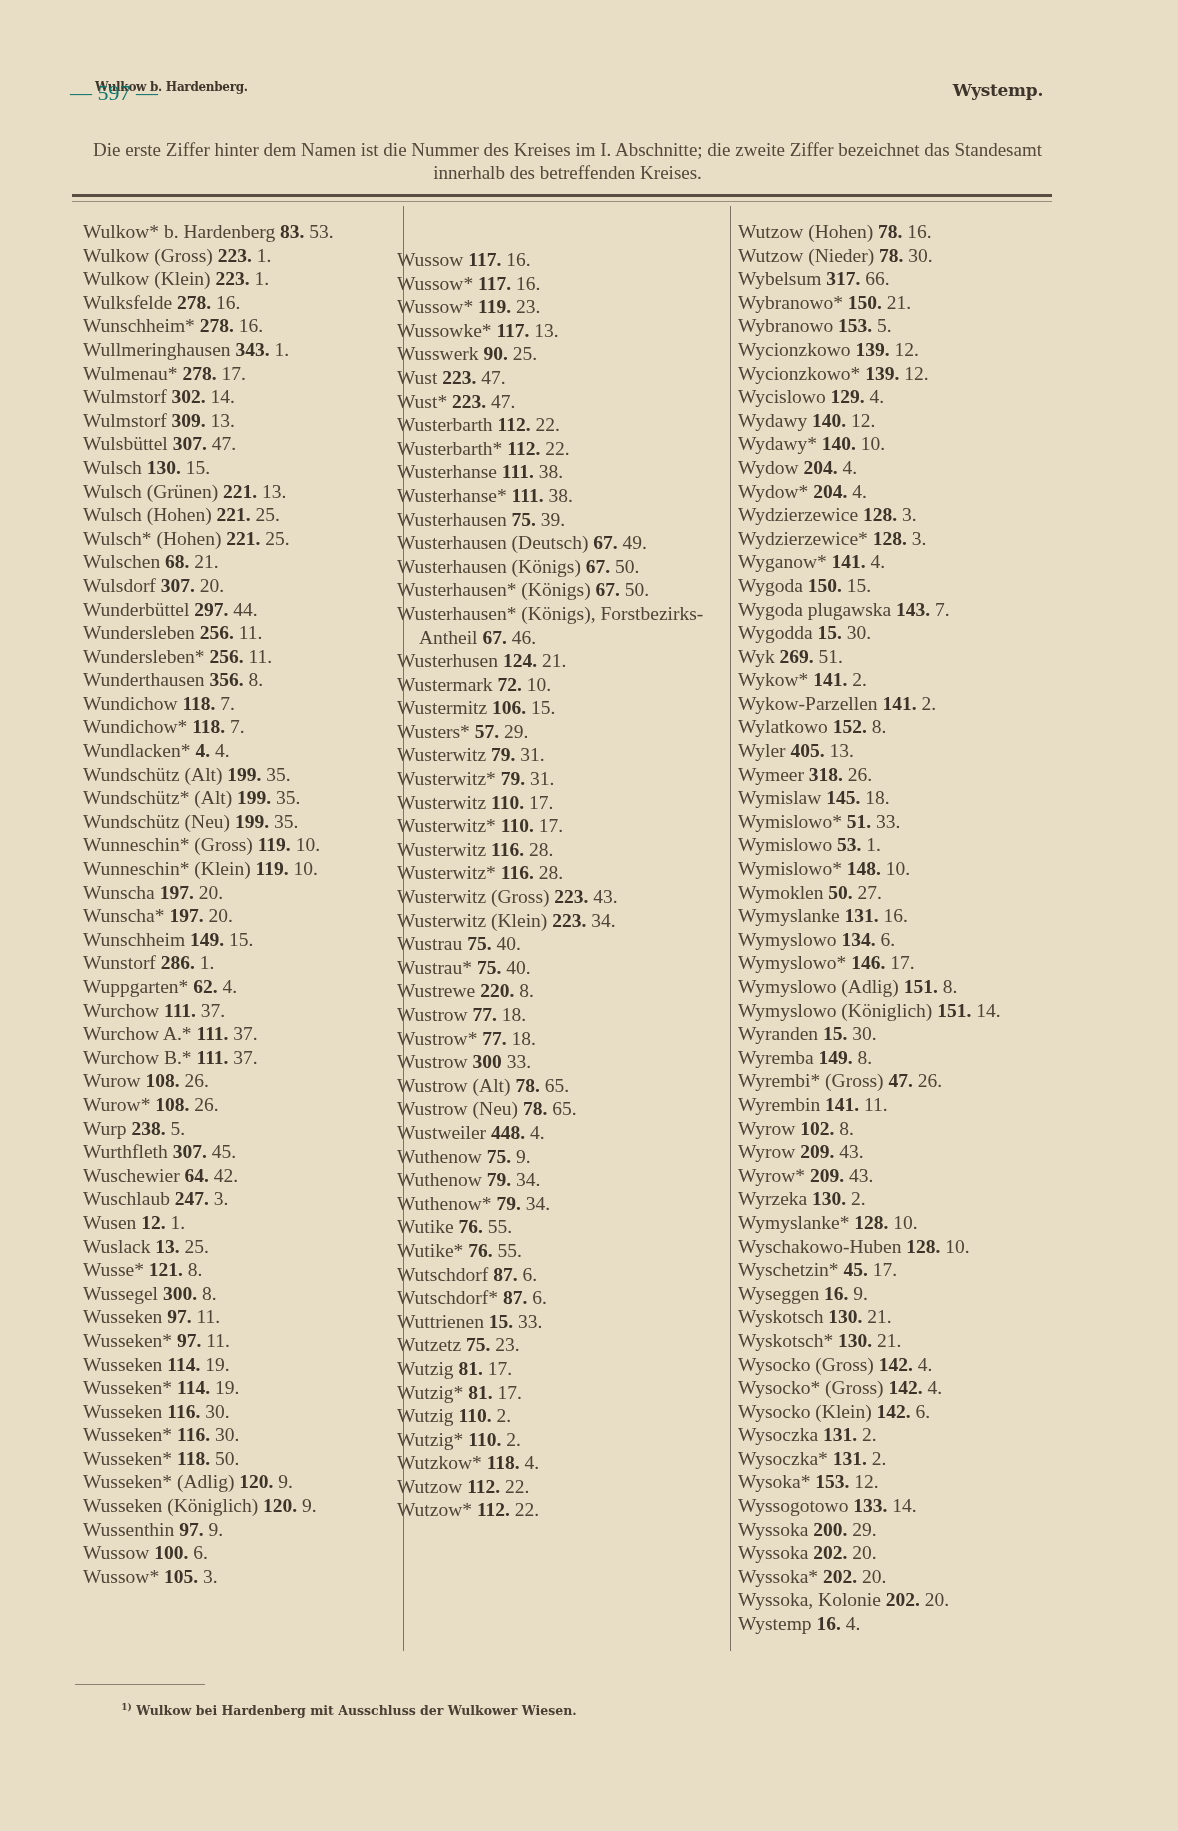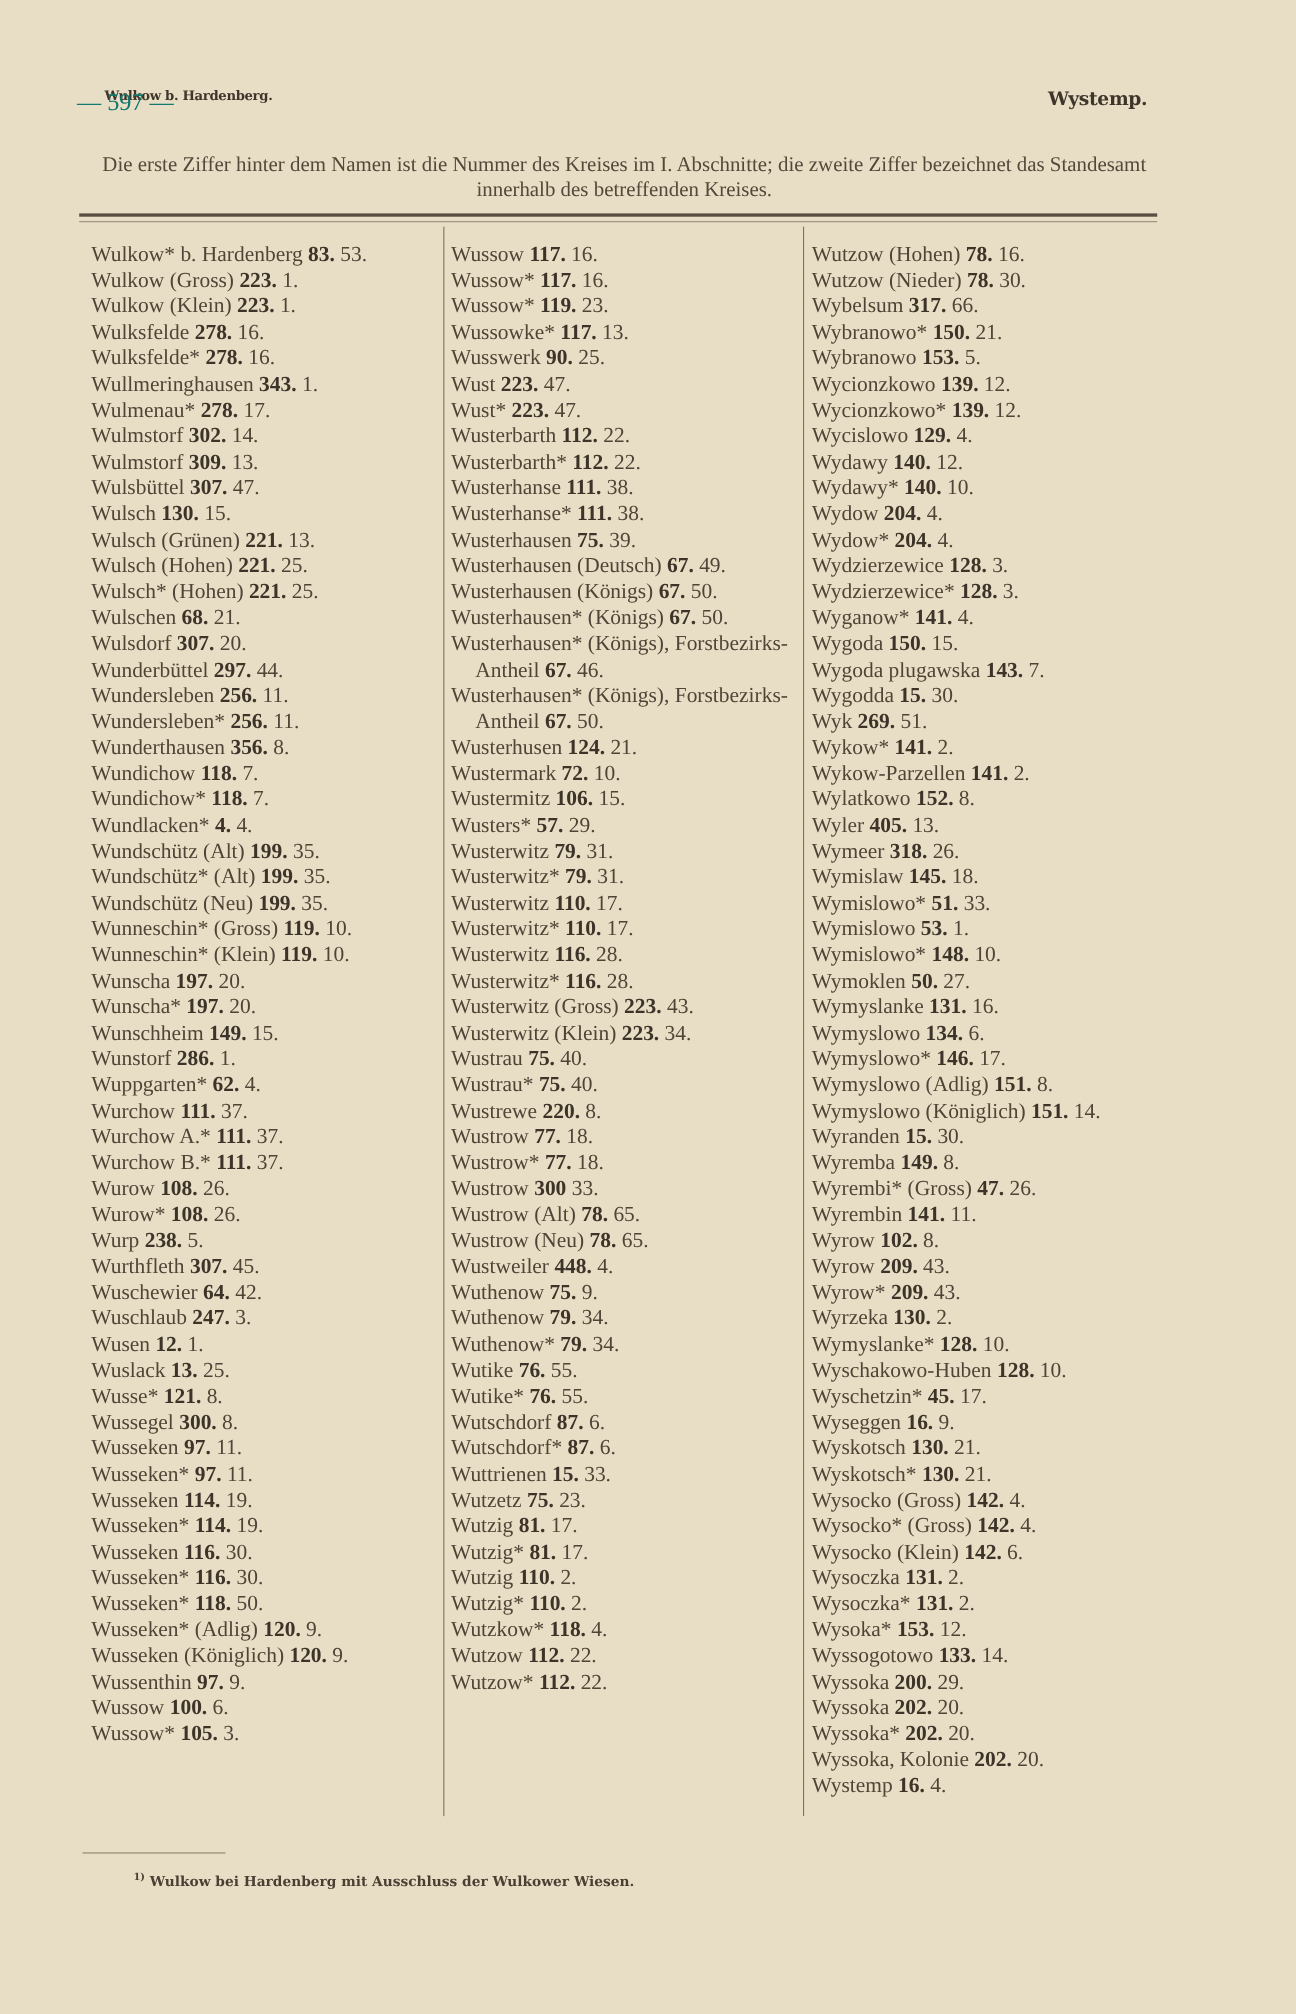--- a/index.html
+++ b/index.html
@@ -25,21 +25,21 @@
   }
   .rule-thick { position: absolute; top: 194px; left: 72px; width: 980px; height: 3px; background: #5a4e42; }
   .rule-thin  { position: absolute; top: 201px; left: 72px; width: 980px; height: 1px; background: #9a8e7c; }
   .col-divider { position: absolute; width: 1px; background: #7d7264; }
   .column {
     position: absolute; top: 220px;
     font-size: 19.5px; line-height: 23.6px;
     color: #4f4436;
   }
   .col-1 { left: 83px; width: 318px; }
-  .col-2 { left: 410px; width: 318px; }
+  .col-2 { left: 397px; width: 318px; margin-top: 28px; }
   .col-3 { left: 738px; width: 318px; }
   .entry { white-space: nowrap; }
   .entry .num1 { font-weight: bold; color: #3d3328; }
   .entry.wrap { white-space: normal; padding-left: 22px; text-indent: -22px; }
   .footnote-rule { position: absolute; top: 1684px; left: 75px; width: 130px; height: 1px; background: #8d826f; }
   .footnote {
     position: absolute; top: 1702px; left: 0; width: 1178px; text-align: center;
     font-family: "DejaVu Serif", serif; font-weight: bold; font-size: 12.5px; color: #4a3f33;
     margin-left: -240px;
   }
@@ -62,21 +62,21 @@
   <div class="rule-thin"></div>
 
   <div class="col-divider" style="left:403px; top:206px; height:1445px;"></div>
   <div class="col-divider" style="left:730px; top:206px; height:1445px;"></div>
 
   <div class="column col-1">
       <div class="entry"><span>Wulkow* b. Hardenberg</span> <span class="num1">83.</span> <span>53.</span></div>
       <div class="entry"><span>Wulkow (Gross)</span> <span class="num1">223.</span> <span>1.</span></div>
       <div class="entry"><span>Wulkow (Klein)</span> <span class="num1">223.</span> <span>1.</span></div>
       <div class="entry"><span>Wulksfelde</span> <span class="num1">278.</span> <span>16.</span></div>
-      <div class="entry"><span>Wulksfelde*</span> <span class="num1">278.</span> <span>16.</span></div>
+      <div class="entry"><span>Wunschheim*</span> <span class="num1">278.</span> <span>16.</span></div>
       <div class="entry"><span>Wullmeringhausen</span> <span class="num1">343.</span> <span>1.</span></div>
       <div class="entry"><span>Wulmenau*</span> <span class="num1">278.</span> <span>17.</span></div>
       <div class="entry"><span>Wulmstorf</span> <span class="num1">302.</span> <span>14.</span></div>
       <div class="entry"><span>Wulmstorf</span> <span class="num1">309.</span> <span>13.</span></div>
       <div class="entry"><span>Wulsbüttel</span> <span class="num1">307.</span> <span>47.</span></div>
       <div class="entry"><span>Wulsch</span> <span class="num1">130.</span> <span>15.</span></div>
       <div class="entry"><span>Wulsch (Grünen)</span> <span class="num1">221.</span> <span>13.</span></div>
       <div class="entry"><span>Wulsch (Hohen)</span> <span class="num1">221.</span> <span>25.</span></div>
       <div class="entry"><span>Wulsch* (Hohen)</span> <span class="num1">221.</span> <span>25.</span></div>
       <div class="entry"><span>Wulschen</span> <span class="num1">68.</span> <span>21.</span></div>
@@ -134,21 +134,20 @@
       <div class="entry"><span>Wust*</span> <span class="num1">223.</span> <span>47.</span></div>
       <div class="entry"><span>Wusterbarth</span> <span class="num1">112.</span> <span>22.</span></div>
       <div class="entry"><span>Wusterbarth*</span> <span class="num1">112.</span> <span>22.</span></div>
       <div class="entry"><span>Wusterhanse</span> <span class="num1">111.</span> <span>38.</span></div>
       <div class="entry"><span>Wusterhanse*</span> <span class="num1">111.</span> <span>38.</span></div>
       <div class="entry"><span>Wusterhausen</span> <span class="num1">75.</span> <span>39.</span></div>
       <div class="entry"><span>Wusterhausen (Deutsch)</span> <span class="num1">67.</span> <span>49.</span></div>
       <div class="entry"><span>Wusterhausen (Königs)</span> <span class="num1">67.</span> <span>50.</span></div>
       <div class="entry"><span>Wusterhausen* (Königs)</span> <span class="num1">67.</span> <span>50.</span></div>
       <div class="entry wrap"><span>Wusterhausen* (Königs), Forstbezirks-Antheil</span> <span class="num1">67.</span> <span>46.</span></div>
-      <div class="entry wrap"><span>Wusterhausen* (Königs), Forstbezirks-Antheil</span> <span class="num1">67.</span> <span>50.</span></div>
       <div class="entry"><span>Wusterhusen</span> <span class="num1">124.</span> <span>21.</span></div>
       <div class="entry"><span>Wustermark</span> <span class="num1">72.</span> <span>10.</span></div>
       <div class="entry"><span>Wustermitz</span> <span class="num1">106.</span> <span>15.</span></div>
       <div class="entry"><span>Wusters*</span> <span class="num1">57.</span> <span>29.</span></div>
       <div class="entry"><span>Wusterwitz</span> <span class="num1">79.</span> <span>31.</span></div>
       <div class="entry"><span>Wusterwitz*</span> <span class="num1">79.</span> <span>31.</span></div>
       <div class="entry"><span>Wusterwitz</span> <span class="num1">110.</span> <span>17.</span></div>
       <div class="entry"><span>Wusterwitz*</span> <span class="num1">110.</span> <span>17.</span></div>
       <div class="entry"><span>Wusterwitz</span> <span class="num1">116.</span> <span>28.</span></div>
       <div class="entry"><span>Wusterwitz*</span> <span class="num1">116.</span> <span>28.</span></div>

